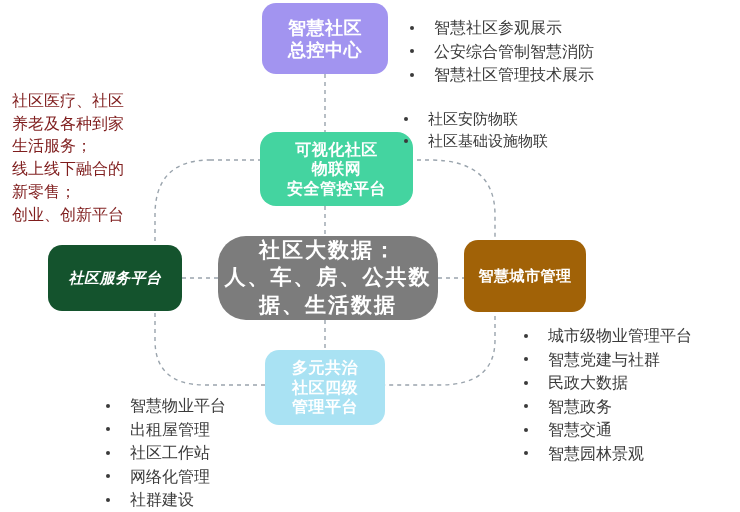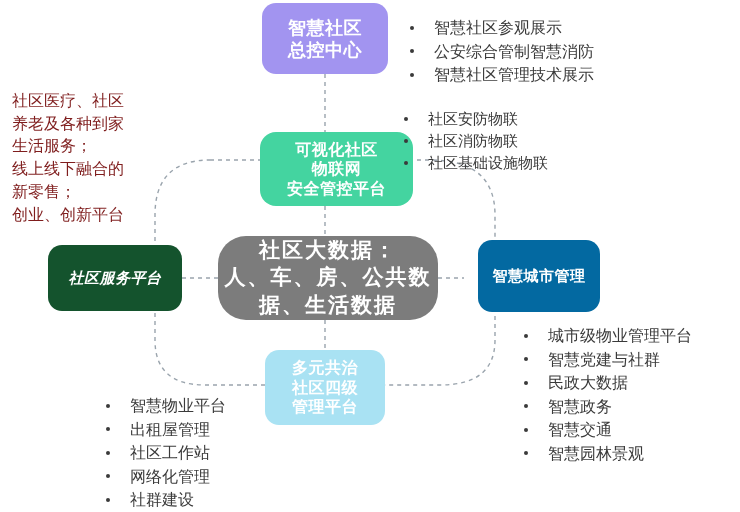--- a/index.html
+++ b/index.html
@@ -37,21 +37,21 @@
     font-weight: bold;
     line-height: 1.22;
     letter-spacing: 0.5px;
     box-sizing: border-box;
     white-space: pre-line;
   }
 
   .node-purple { background: #a294f0; }
   .node-green  { background: #44d4a0; border-radius: 16px; }
   .node-pink   { background: #14532d; font-style: italic; }
-  .node-orange { background: #0369a1; margin-left: 14px; }
+  .node-orange { background: #a16207; }
   .node-blue   { background: #a9e2f3; }
   .node-center {
     background: #7c7c7c;
     border-radius: 28px;
     letter-spacing: 2px;
     line-height: 1.3;
   }
 
   .textblock {
     position: absolute;
@@ -145,21 +145,20 @@
 管理平台</div>
 
   <ul class="bullets" style="left:404px; top:4px; font-size:16px;margin-top:12px;">
     <li>智慧社区参观展示</li>
     <li>公安综合管制智慧消防</li>
     <li>智慧社区管理技术展示</li>
   </ul>
 
   <ul class="bullets" style="left:398px; top:108px; font-size:15px;">
     <li>社区安防物联</li>
-    <li>社区消防物联</li>
     <li>社区基础设施物联</li>
   </ul>
 
   <div class="textblock" style="left:12px; top:90px; font-size:16px;">社区医疗、社区
 养老及各种到家
 生活服务；
 线上线下融合的
 新零售；
 创业、创新平台</div>
 

